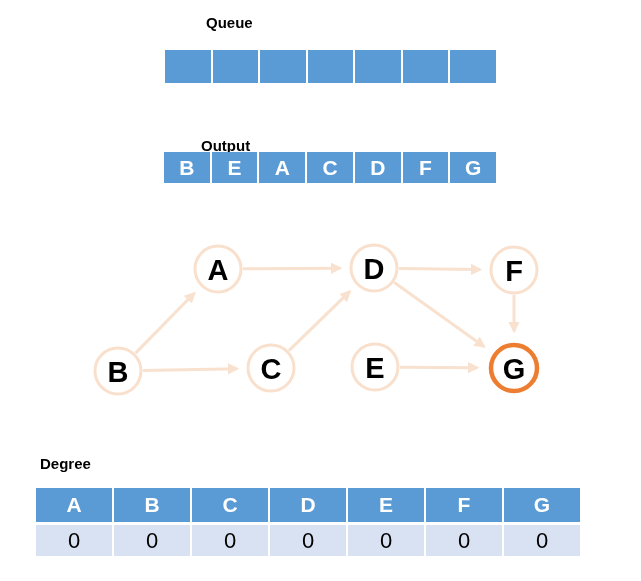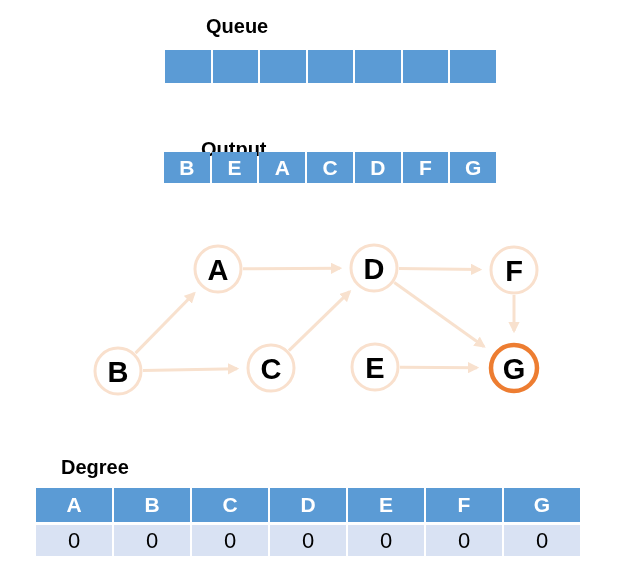--- a/index.html
+++ b/index.html
@@ -10,29 +10,29 @@
   .canvas {
     position: relative;
     width: 641px;
     height: 581px;
     background: #ffffff;
     font-family: "Liberation Sans", sans-serif;
     overflow: hidden;
   }
   .section-label {
     position: absolute;
-    font-size: 20px;
+    font-size: 15px;
     font-weight: bold;
     color: #000000;
     line-height: 1.1;
     white-space: nowrap;
   }
   .label-queue  { left: 206px; top: 15px;  }
   .label-output { left: 201px; top: 138px; }
-  .label-degree { left: 61px;  top: 456px; }
+  .label-degree { left: 40px;  top: 456px; }
 
   .cell-row {
     position: absolute;
     display: flex;
     gap: 2px;
   }
   .row-queue  { left: 165px; top: 50px;  width: 331px; height: 33px; }
   .row-output { left: 164px; top: 152px; width: 332px; height: 31px; }
 
   .cell {

